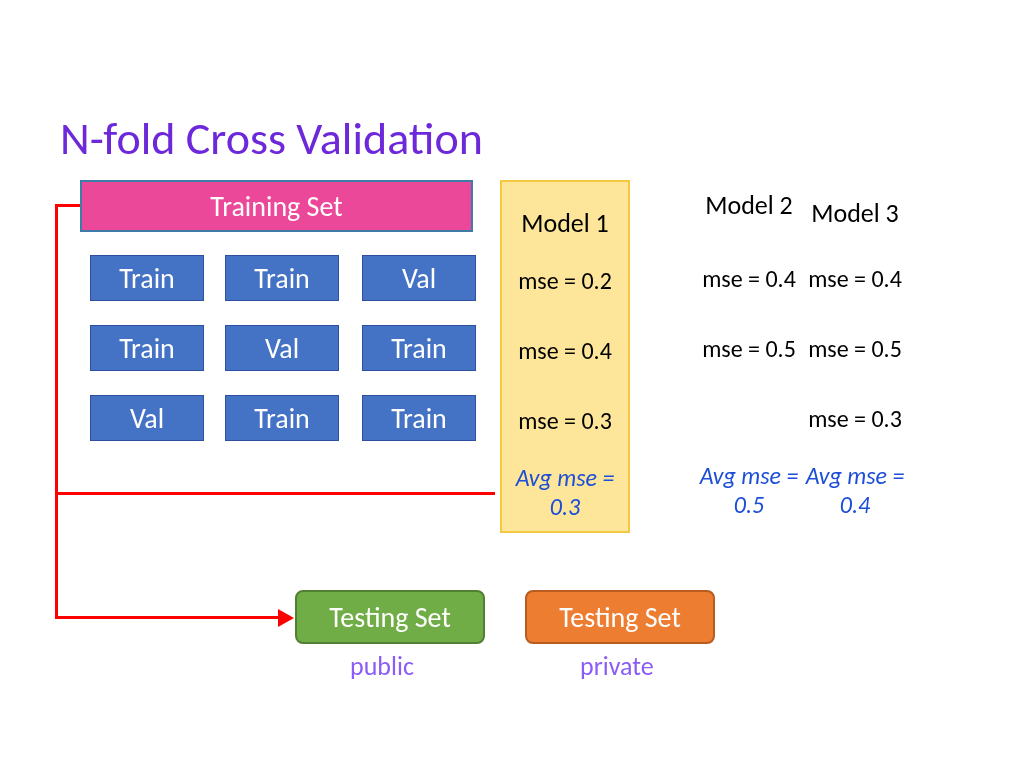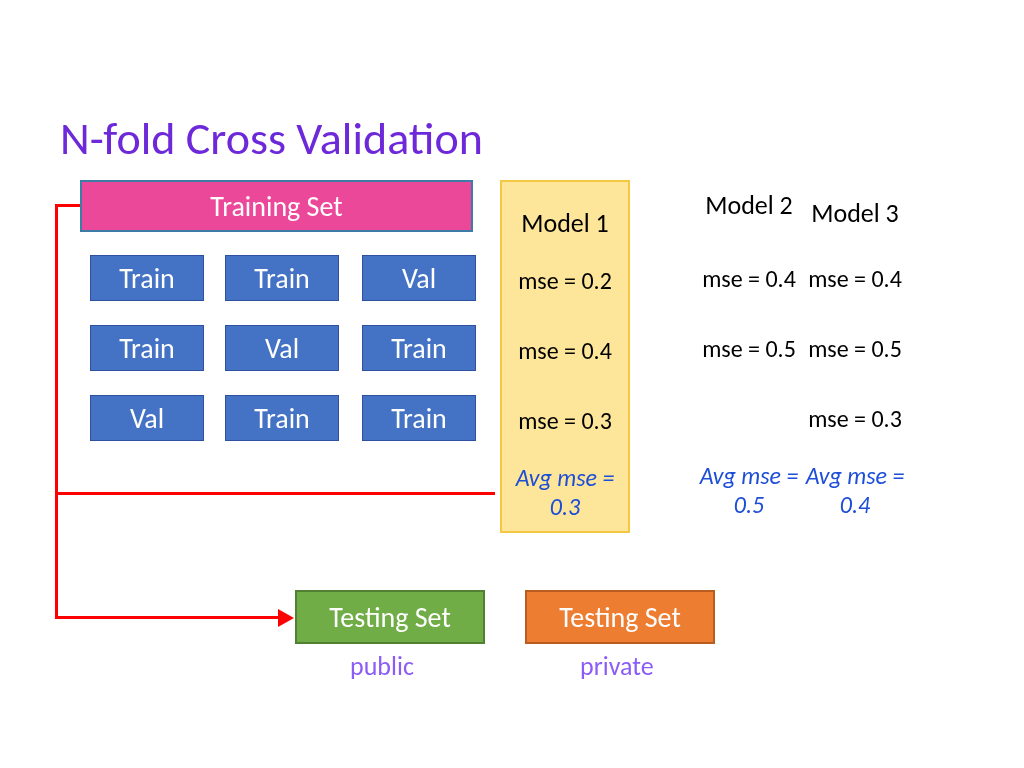--- a/index.html
+++ b/index.html
@@ -84,20 +84,21 @@
   .testing {
     position: absolute;
     top: 590px;
     width: 190px;
     height: 54px;
     color: #fff;
     font-size: 28px;
     display: flex;
     align-items: center;
     justify-content: center;
+    border-radius: 8px;
   }
   .testing.public { left: 295px; background: #70ad47; border: 2px solid #528032; }
   .testing.private { left: 525px; background: #ed7d31; border: 2px solid #b85c1f; }
   .caption {
     position: absolute;
     top: 650px;
     font-size: 26px;
     color: #8b5cf6;
   }
   .arrow-line {

